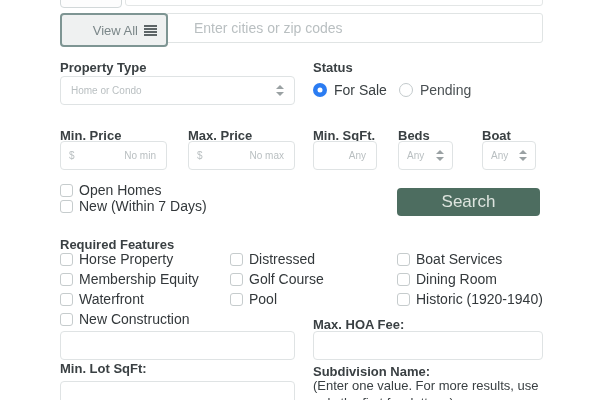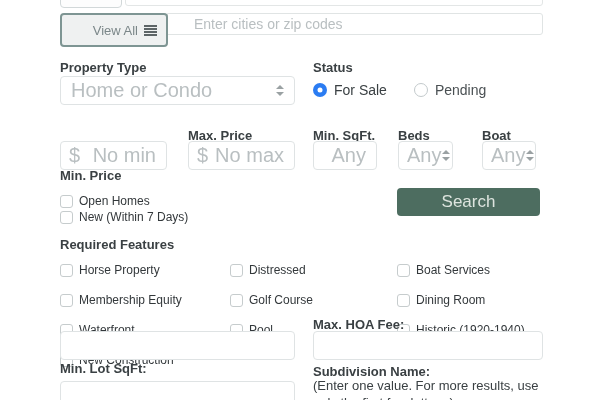--- a/index.html
+++ b/index.html
@@ -17,30 +17,30 @@
 
   
   .viewall-btn { left:60px; top:13px; width:108px; height:34px;
     background:#eff1f1; border:2px solid #7e9593; border-radius:4px;
     display:flex; align-items:center; justify-content:flex-end;
     gap:6px; padding-right:9px; cursor:pointer; z-index:2; }
   .viewall-btn span.lbl { font-size:13px; color:#7b8789; }
   .hamburger { width:13px; height:11px; display:flex; flex-direction:column;
     justify-content:space-between; }
   .hamburger i { display:block; height:2px; background:#5d6567; }
-  .city-input { left:167px; top:13px; width:376px; height:22px;
+  .city-input { left:167px; top:13px; width:376px; height:30px;
     border:1px solid #e0e4e4; border-radius:0 3px 3px 0; padding-left:26px;
     font-size:14px; color:#3a4043; outline:none; background:#fff;
     font-family:"Liberation Sans", sans-serif; }
   .city-input::placeholder { color:#b9bfc1; }
 
   
   .field-label { font-size:13px; font-weight:700; color:#3a4043; white-space:nowrap; }
   .box { border:1px solid #dfe3e4; border-radius:4px; background:#fff;
-    display:flex; align-items:center; font-size:20px; color:#b9bfc1; }
+    display:flex; align-items:center; font-size:10px; color:#b9bfc1; }
   .ph { color:#b9bfc1; }
 
   
   .updown { width:9px; height:11px; position:relative; flex:none; }
   .updown::before, .updown::after { content:""; position:absolute; left:50%;
     transform:translateX(-50%); border-left:4px solid transparent;
     border-right:4px solid transparent; }
   .updown::before { top:0; border-bottom:4px solid #9aa1a3; }
   .updown::after { bottom:0; border-top:4px solid #9aa1a3; }
 
@@ -48,22 +48,22 @@
   .radio { width:14px; height:14px; border-radius:50%; flex:none;
     border:1px solid #c3cacc; background:#fff; position:relative; }
   .radio.checked { border:none; background:var(--accent,#2b7cf2); }
   .radio.checked::after { content:""; position:absolute; width:5px; height:5px;
     border-radius:50%; background:#fff; left:50%; top:50%;
     transform:translate(-50%,-50%); }
   .radio-item { display:flex; align-items:center; gap:7px; font-size:14px;
     color:#3a4043; cursor:pointer; }
 
   
-  .check-item { display:flex; align-items:center; gap:6px; font-size:12px;
-    font-weight:500; color:#33383b; cursor:pointer; white-space:nowrap;margin-top:12px; }
+  .check-item { display:flex; align-items:center; gap:6px; font-size:14px;
+    font-weight:500; color:#33383b; cursor:pointer; white-space:nowrap; }
   .checkbox { width:13px; height:13px; border:1px solid #c6cccd;
     border-radius:3px; background:#fff; flex:none; }
 
   
   .search-btn { left:397px; top:188px; width:143px; height:28px;
     background:var(--btn-green,#4d6d60); border:none; border-radius:4px;
     color:#dde4de; font-size:17px; cursor:pointer;
     font-family:"Liberation Sans", sans-serif; }
 
   .plain-input { border:1px solid #dfe3e4; border-radius:4px; background:#fff;
@@ -91,32 +91,32 @@
   </div>
   <input class="abs city-input" type="text" placeholder="Enter cities or zip codes" style="">
 
   <div class="abs field-label" style="left:60px; top:60px;">Property Type</div>
   <div class="abs box" style="left:60px; top:76px; width:235px; height:29px; padding:0 10px; justify-content:space-between;">
     <span class="ph">Home or Condo</span>
     <span class="updown"></span>
   </div>
 
   <div class="abs field-label" style="left:313px; top:60px;">Status</div>
-  <div class="abs" style="left:313px; top:82px; display:flex; gap:27px;">
+  <div class="abs" style="left:313px; top:82px; display:flex; gap:12px;">
     <span class="radio-item">
       <span class="radio checked"></span>
       <span>For Sale</span>
     </span>
     <span class="radio-item" style="color:#4a5053;">
       <span class="radio"></span>
       <span>Pending</span>
     </span>
   </div>
 
-  <div class="abs field-label" style="left:60px; top:128px;margin-top:40px;">Min. Price</div>
+  <div class="abs field-label" style="left:60px; top:128px;">Min. Price</div>
   <div class="abs box" style="left:60px; top:141px; width:107px; height:29px; padding:0 10px 0 8px; justify-content:space-between;">
     <span class="ph">$</span>
     <span class="ph">No min</span>
   </div>
 
   <div class="abs field-label" style="left:188px; top:128px;">Max. Price</div>
   <div class="abs box" style="left:188px; top:141px; width:107px; height:29px; padding:0 10px 0 8px; justify-content:space-between;">
     <span class="ph">$</span>
     <span class="ph">No max</span>
   </div>

